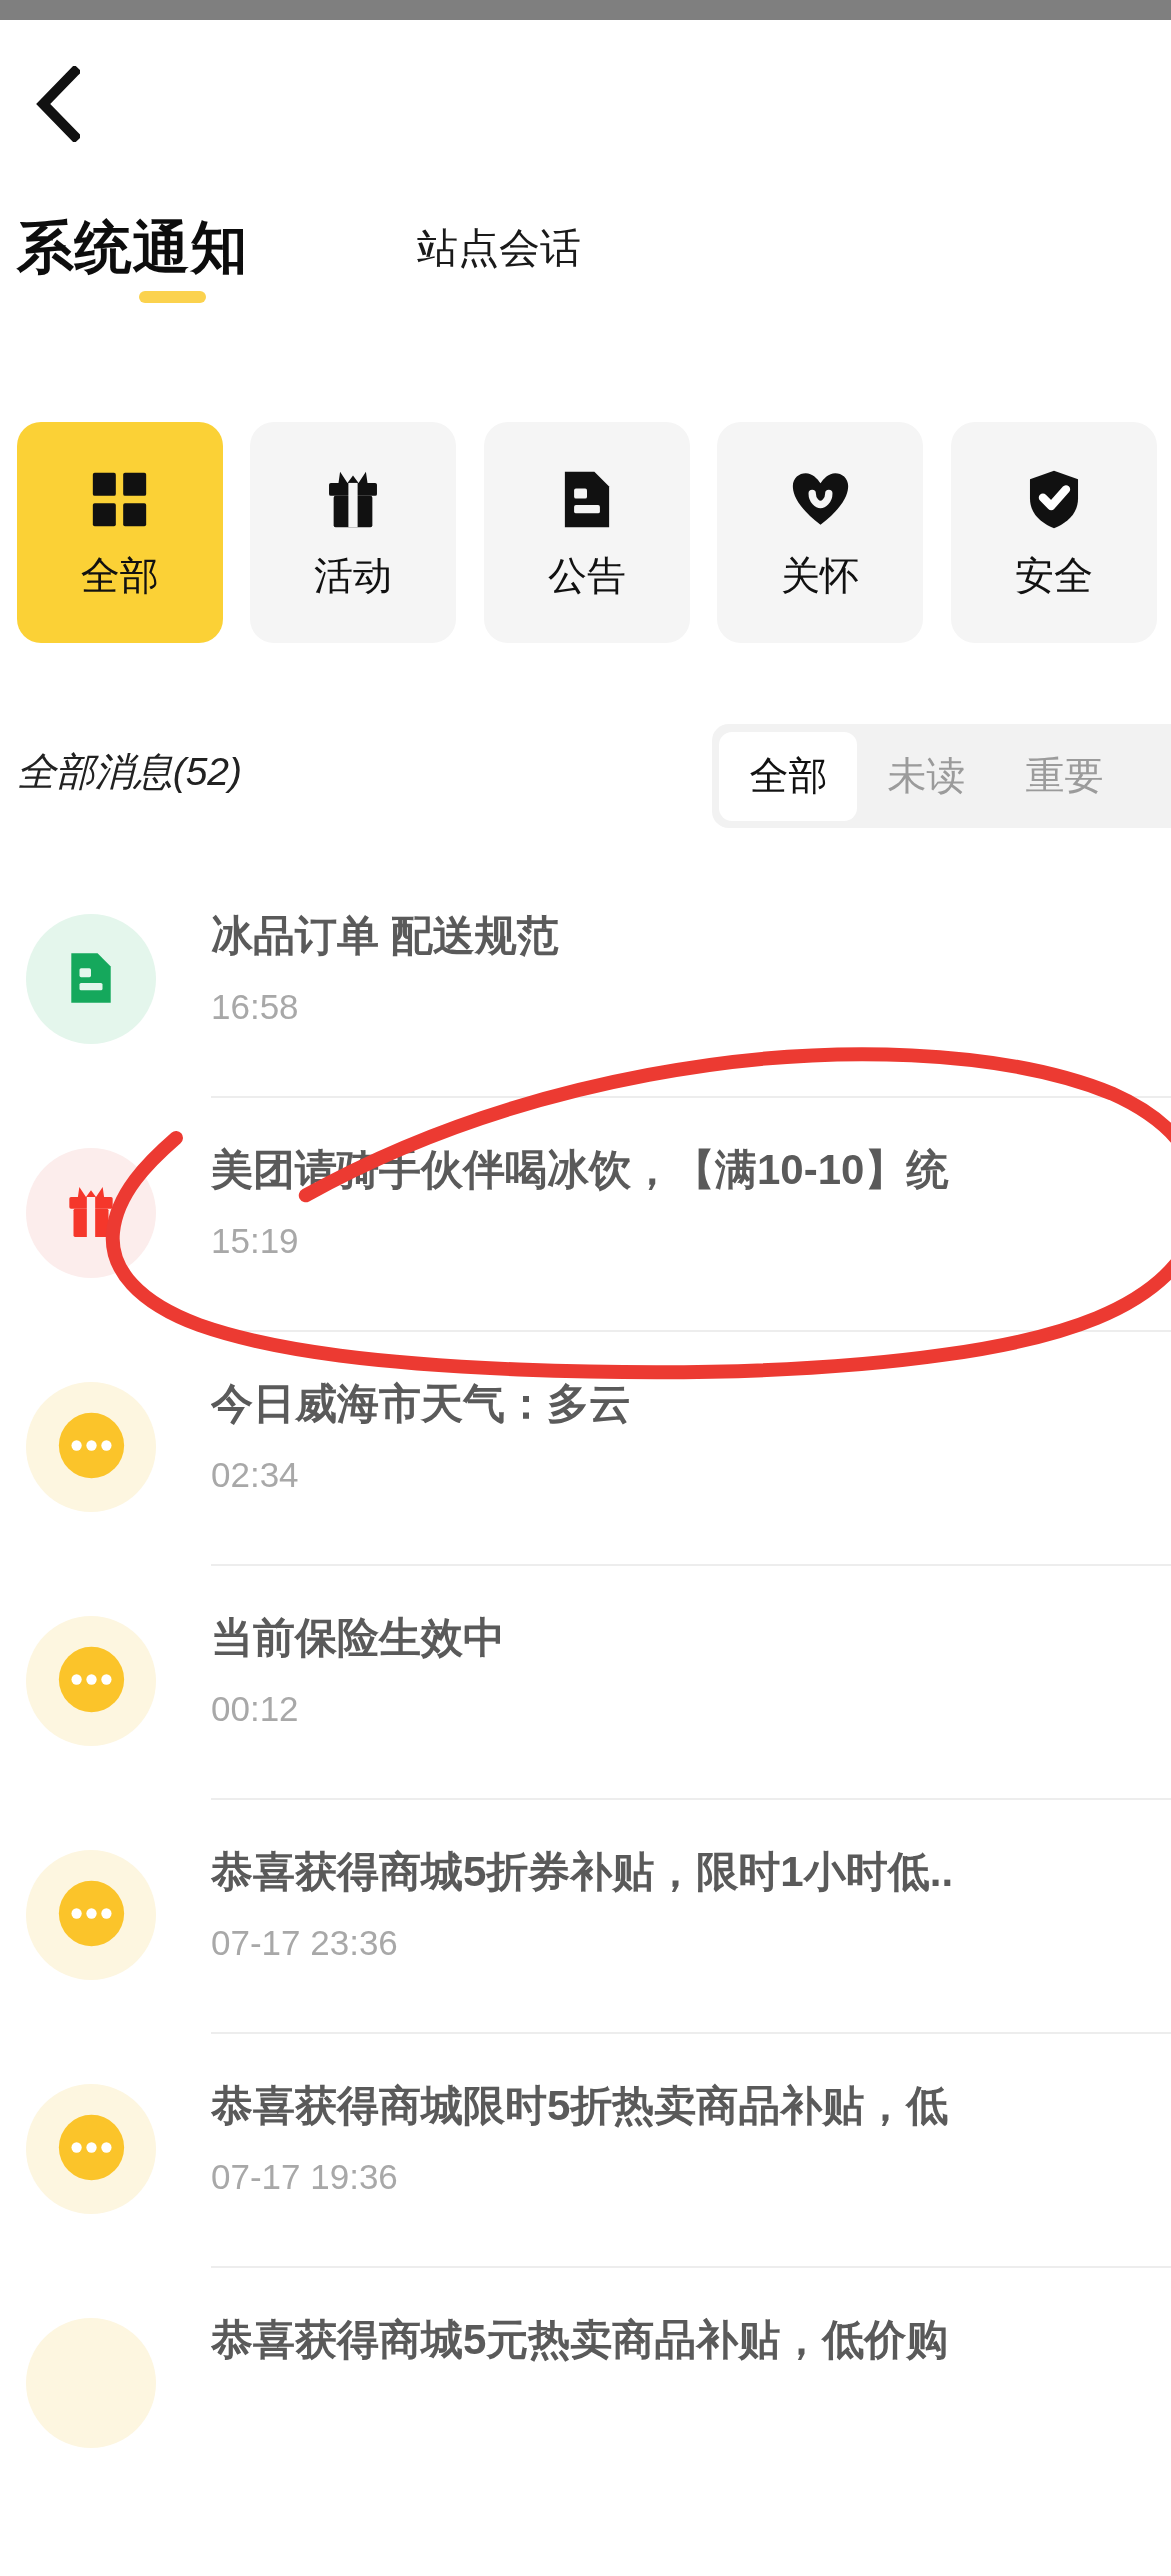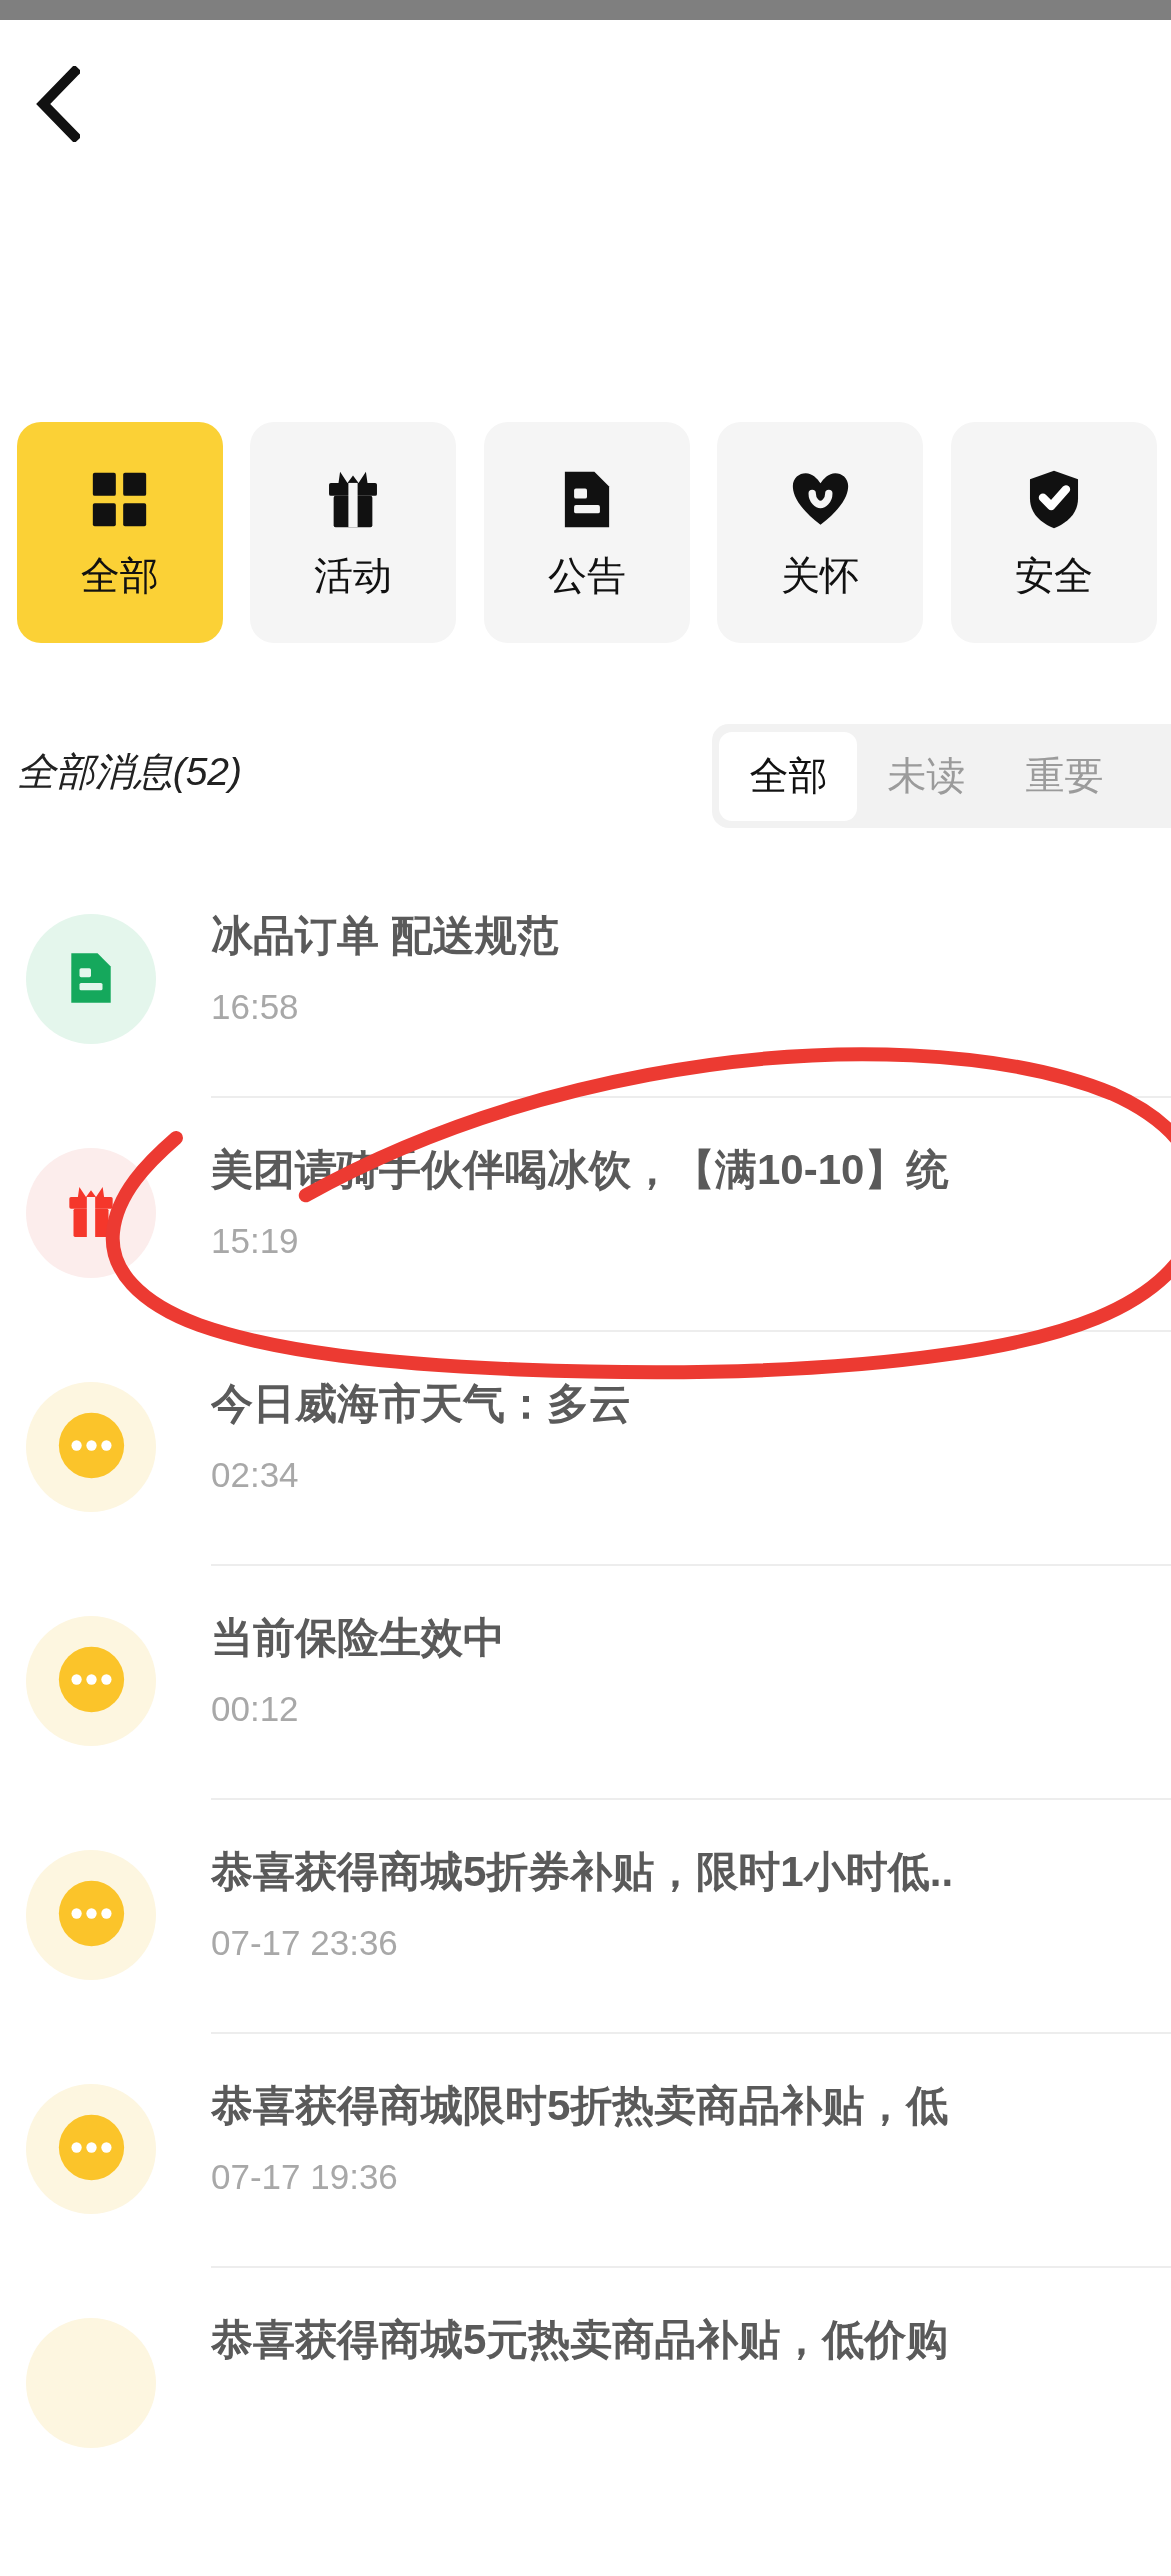--- a/index.html
+++ b/index.html
@@ -104,20 +104,25 @@
   <div class="navbar">
     <div class="back-btn">
       <span>
         <svg width="46" height="76" viewBox="0 0 50 82" aria-hidden="true">
           <path d="M44 6 L10 41 L44 76" fill="none" stroke="#111" stroke-width="11" stroke-linecap="square" stroke-linejoin="miter"></path>
         </svg>
       </span>
     </div>
   </div>
 
+  <div class="titlebar">
+    <div class="title-main">系统通知</div>
+    <div class="title-underline"></div>
+    <div class="title-sub">站点会话</div>
+  </div>
 
   <div class="chips">
 
     <div class="chip active" style="left:16.7px;">
       <span class="chip-icon">
         <svg width="57" height="57" viewBox="0 0 62 62" aria-hidden="true">
           <rect x="2" y="2" width="25" height="25" rx="2" fill="#111"></rect>
           <rect x="35" y="2" width="25" height="25" rx="2" fill="#111"></rect>
           <rect x="2" y="35" width="25" height="25" rx="2" fill="#111"></rect>
           <rect x="35" y="35" width="25" height="25" rx="2" fill="#111"></rect>

